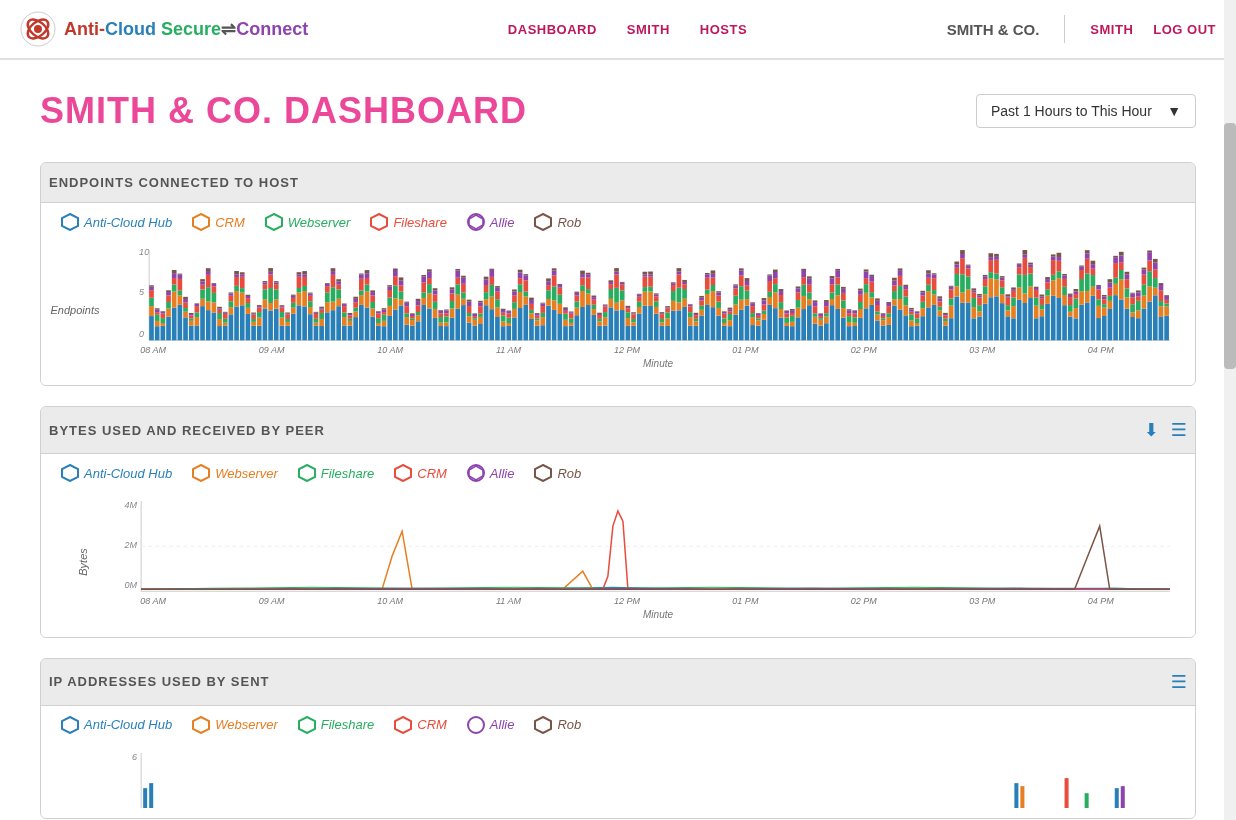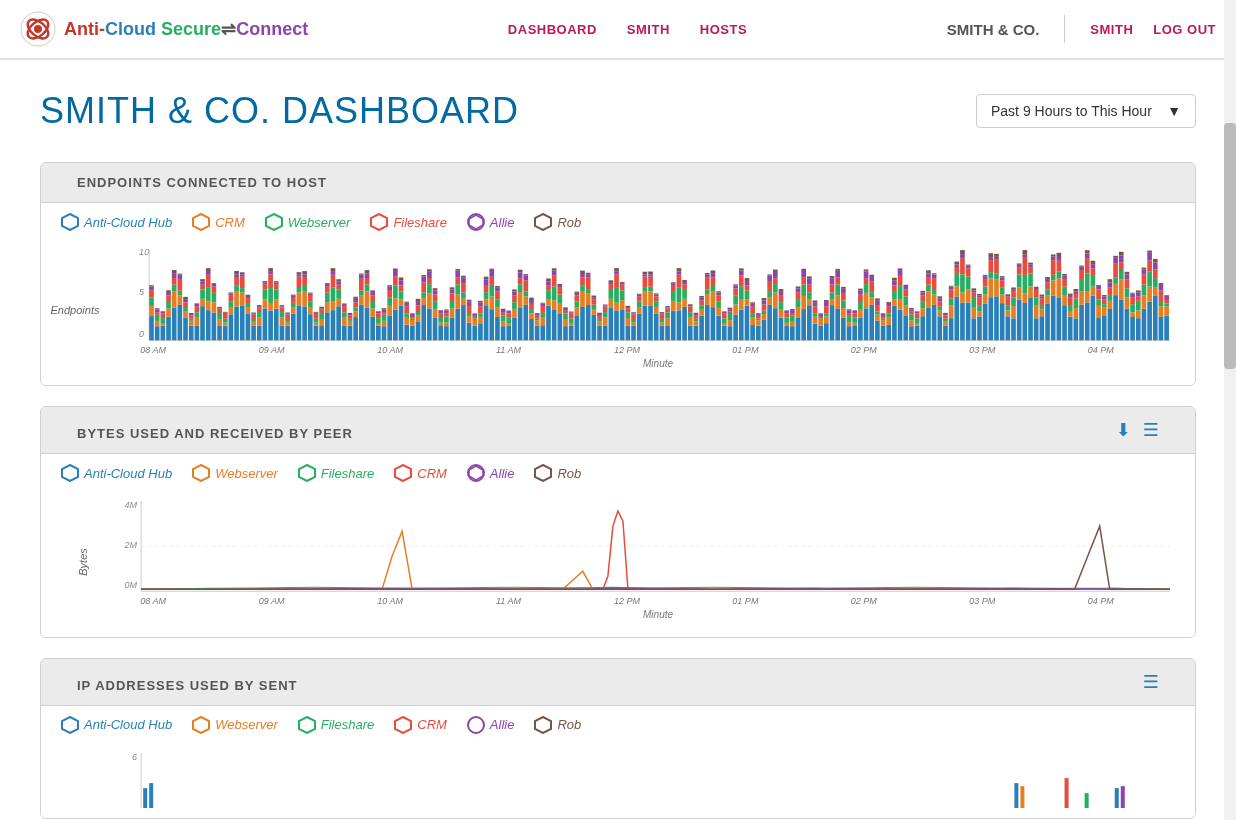--- a/index.html
+++ b/index.html
@@ -20,36 +20,36 @@
     .nav-center a, .nav-right a {
       text-decoration: none; color: #be185d; font-size: 13px; font-weight: bold; letter-spacing: 0.5px;
     }
     .nav-right { display: flex; align-items: center; gap: 20px; }
     .nav-divider { width: 1px; height: 28px; background: #ccc; margin: 0 5px; }
     .nav-org { font-weight: bold; color: #555; font-size: 15px; }
 
     
     .main { padding: 30px 40px; }
     .page-header { display: flex; align-items: center; justify-content: space-between; margin-bottom: 30px; }
-    .page-title { font-size: 36px; font-weight: normal; color: #0369a1; letter-spacing: 1px; }
+    .page-title { font-size: 36px; font-weight: bold; color: #ec4899; letter-spacing: 1px; }
     .time-select {
       display: flex; align-items: center; gap: 8px;
       border: 1px solid #ccc; border-radius: 4px; padding: 8px 14px;
       font-size: 14px; color: #333; cursor: pointer; background: #fff;
       min-width: 220px; justify-content: space-between;
     }
 
     
     .panel {
       border: 1px solid #d0d0d0; border-radius: 6px; background: #f5f5f5;
       margin-bottom: 20px; overflow: hidden;
     }
     .panel-header {
-      padding: 12px 36px; background: #ebebeb; border-bottom: 1px solid #d0d0d0;
-      display: flex; align-items: flex-end; justify-content: space-between;
+      padding: 12px 8px; background: #ebebeb; border-bottom: 1px solid #d0d0d0;
+      display: flex; align-items: center; justify-content: space-between;
     }
     .panel-title { font-size: 13px; font-weight: bold; color: #555; letter-spacing: 1px; }
     .panel-body { padding: 10px 20px; background: #fff; font-style: italic; }
     .panel-icons { display: flex; gap: 12px; }
 
     
     .legend { display: flex; gap: 20px; flex-wrap: wrap; margin-bottom: 14px; }
     .legend-item { display: flex; align-items: center; gap: 5px; font-size: 13px; cursor: pointer; }
     .legend-icon { width: 18px; height: 18px; }
     .axis-label-y {
@@ -93,21 +93,21 @@
     <a href="#">SMITH</a>
     <a href="#">LOG OUT</a>
   </div>
 </nav>
 
 <div class="main">
 
   <div class="page-header">
     <h1 class="page-title">SMITH &amp; CO. DASHBOARD</h1>
     <div class="time-select">
-      <span>Past 9 Hours to This Hour</span>
+      <span>Past 1 Hours to This Hour</span>
       <span>▼</span>
     </div>
   </div>
 
   <div class="panel">
     <div class="panel-header">
       <span class="panel-title">ENDPOINTS CONNECTED TO HOST</span>
     </div>
     <div class="panel-body">
 

